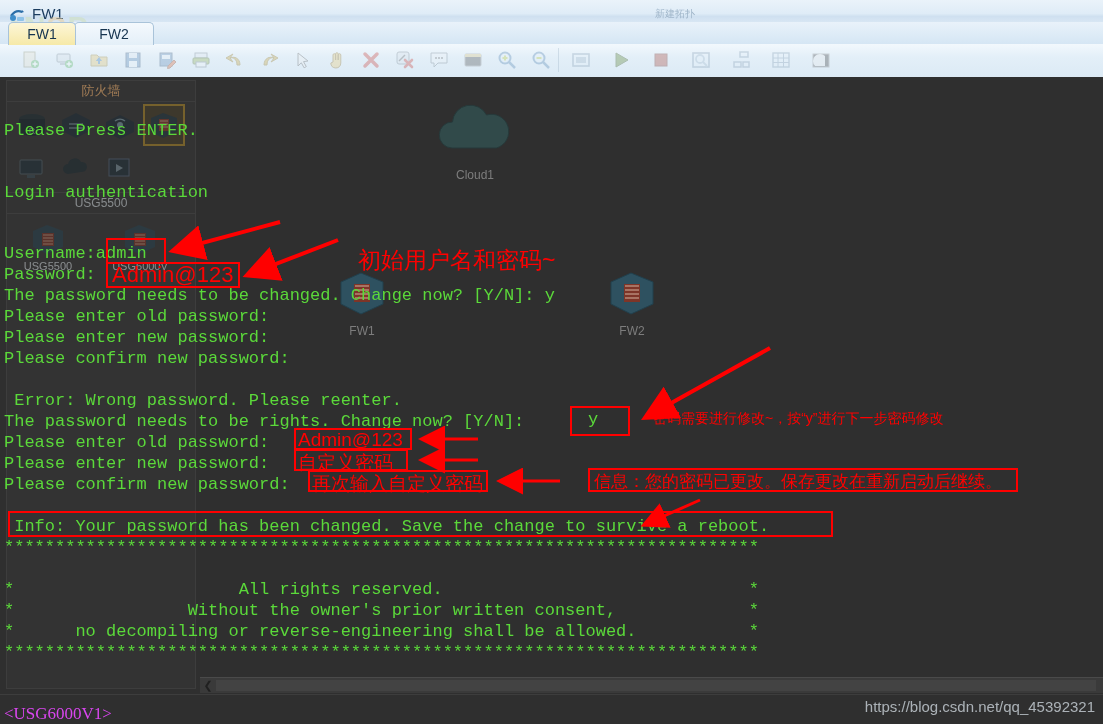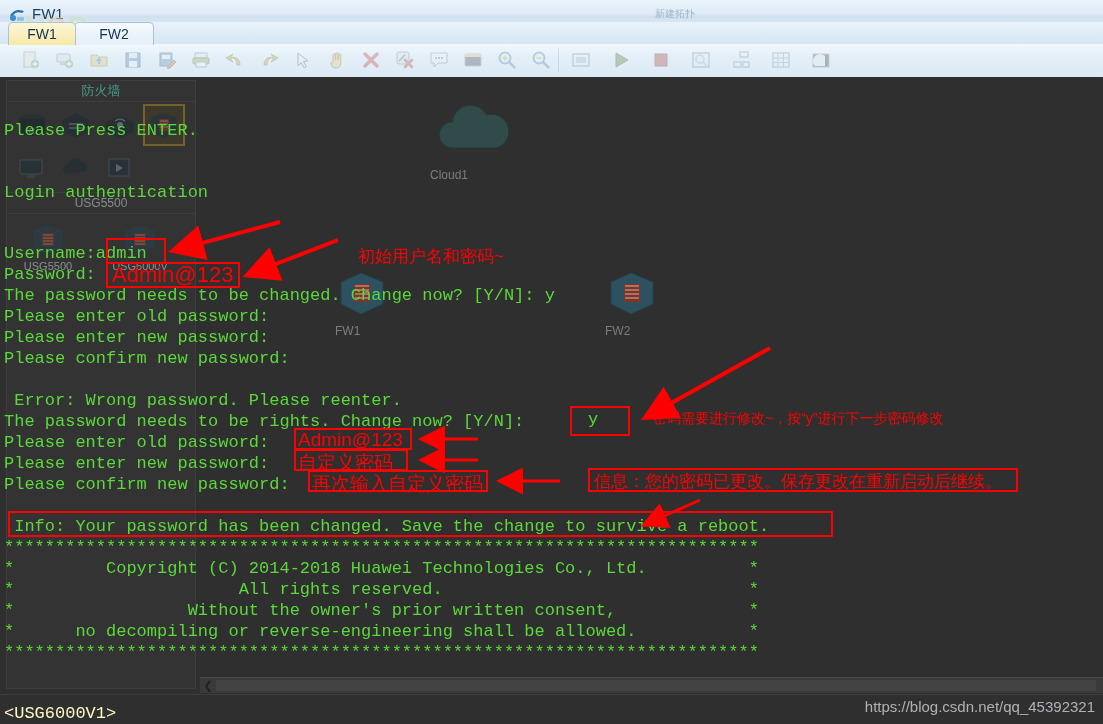--- a/index.html
+++ b/index.html
@@ -75,39 +75,39 @@
   .tb-sep{
     position:absolute;top:4px;width:1px;height:24px;background:#9fb4c6;opacity:.35;
   }
   
   #device-panel{
     position:absolute;left:6px;top:80px;width:188px;height:607px;
     background:#383838;border:1px solid #4a4a4a;
     opacity:.55;
   }
   #device-panel .cat-title{
-    height:20px;line-height:20px;text-align:center;color:#5eead4;font-size:13px;
+    height:20px;line-height:20px;text-align:center;color:#fdba74;font-size:13px;
     border-bottom:1px solid #4a4a4a;
   }
   .dev-grid{display:flex;flex-wrap:wrap;padding:4px 6px;gap:6px;}
   .dev-cell{width:38px;height:38px;display:flex;align-items:center;justify-content:center;}
   .dev-cell.sel{outline:2px solid #b08a2a;background:#4a402a;}
   .dev-sub-title{
     height:20px;line-height:20px;text-align:center;color:#cfd6da;font-size:12px;
     border-top:1px solid #4a4a4a;border-bottom:1px solid #4a4a4a;
   }
   .dev-list{display:flex;padding:8px 6px 0 6px;gap:22px;}
   .dev-item{width:70px;text-align:center;color:#d4dade;font-size:11px;}
   .dev-item .lbl{display:block;margin-top:2px;}
   
   #topology{
     position:absolute;left:200px;top:80px;width:900px;height:595px;
     background:#2f2f2f;
   }
-  .node{position:absolute;text-align:left;}
+  .node{position:absolute;text-align:center;}
   .node .lbl{display:block;margin-top:2px;color:#7d7d7d;font-size:12px;}
   
   #canvas-hscroll{
     position:absolute;left:200px;top:677px;width:903px;height:15px;
     background:#3a3a3a;border-top:1px solid #4a4a4a;
   }
   #canvas-hscroll .arrow{
     position:absolute;left:2px;top:1px;width:12px;height:13px;
     color:#202020;font-size:11px;line-height:13px;text-align:center;
   }
@@ -117,22 +117,22 @@
   
   #terminal{
     position:absolute;left:0;top:80px;width:1103px;height:620px;
     font-family:"Liberation Mono","DejaVu Sans Mono",monospace;
     font-size:17px;line-height:21px;color:#5bd93a;
     white-space:pre;letter-spacing:0px;
   }
   #terminal .line{position:absolute;left:4px;}
   #prompt-line{
     position:absolute;left:4px;top:704px;
-    font-family:Liberation Mono, monospace;
-    font-size:17px;color:#fef9c3;white-space:pre;
+    font-family:Liberation Serif, serif;
+    font-size:17px;color:#d946ef;white-space:pre;
   }
   
   .ann-box{
     position:absolute;border:2px solid #ff0000;box-sizing:border-box;
   }
   .ann-text{
     position:absolute;color:#ff0000;white-space:pre;
     font-family:"Liberation Sans",sans-serif;
   }
   .ann-text.mono{font-family:"Liberation Mono","DejaVu Sans Mono",monospace;}
@@ -432,40 +432,39 @@
   <div class="line" style="top:226px">Please enter old password:</div>
   <div class="line" style="top:247px">Please enter new password:</div>
   <div class="line" style="top:268px">Please confirm new password:</div>
   <div class="line" style="top:310px"> Error: Wrong password. Please reenter.</div>
   <div class="line" style="top:331px">The password needs to be rights. Change now? [Y/N]:</div>
   <div class="line" style="top:352px">Please enter old password:</div>
   <div class="line" style="top:373px">Please enter new password:</div>
   <div class="line" style="top:394px">Please confirm new password:</div>
   <div class="line" style="top:436px"> Info: Your password has been changed. Save the change to survive a reboot.</div>
   <div class="line" style="top:457px">**************************************************************************</div>
-  <div class="line" style="top:478px">*         Copyright (C) 2014-2018 Huawei Technologies Co., Ltd.          *</div>
   <div class="line" style="top:499px">*                      All rights reserved.                              *</div>
   <div class="line" style="top:520px">*                 Without the owner's prior written consent,             *</div>
   <div class="line" style="top:541px">*      no decompiling or reverse-engineering shall be allowed.           *</div>
   <div class="line" style="top:562px">**************************************************************************</div>
 </div>
 
 <div class="ann-text mono" style="left:588px;top:410px;font-size:17px;color:#5bd93a">y</div>
 
 <div class="ann-box" style="left:106px;top:238px;width:60px;height:26px"></div>
 <div class="ann-box" style="left:106px;top:262px;width:134px;height:26px"></div>
 <div class="ann-box" style="left:570px;top:406px;width:60px;height:30px"></div>
 <div class="ann-box" style="left:588px;top:468px;width:430px;height:24px"></div>
 <div class="ann-box" style="left:294px;top:428px;width:118px;height:22px"></div>
 <div class="ann-box" style="left:294px;top:449px;width:114px;height:22px"></div>
 <div class="ann-box" style="left:308px;top:470px;width:180px;height:22px"></div>
 <div class="ann-box" style="left:8px;top:511px;width:825px;height:26px"></div>
 
 <div class="ann-text" style="left:112px;top:262px;font-size:22px">Admin@123</div>
-<div class="ann-text" style="left:358px;top:245px;font-size:17px">初始用户名和密码~</div>
+<div class="ann-text" style="left:358px;top:245px;font-size:23px">初始用户名和密码~</div>
 <div class="ann-text" style="left:653px;top:410px;font-size:14px">密码需要进行修改~，按“y”进行下一步密码修改</div>
 <div class="ann-text" style="left:594px;top:470px;font-size:17px">信息：您的密码已更改。保存更改在重新启动后继续。</div>
 <div class="ann-text" style="left:298px;top:429px;font-size:19px">Admin@123</div>
 <div class="ann-text" style="left:298px;top:450px;font-size:19px">自定义密码</div>
 <div class="ann-text" style="left:312px;top:471px;font-size:19px">再次输入自定义密码</div>
 
 <svg class="ann-arrow" style="left:0;top:0" width="1103" height="724">
   <defs>
     <marker id="ah" markerWidth="9" markerHeight="9" refX="7" refY="4.5" orient="auto">
       <path d="M0 0 L9 4.5 L0 9 z" fill="#ff0000"></path>

